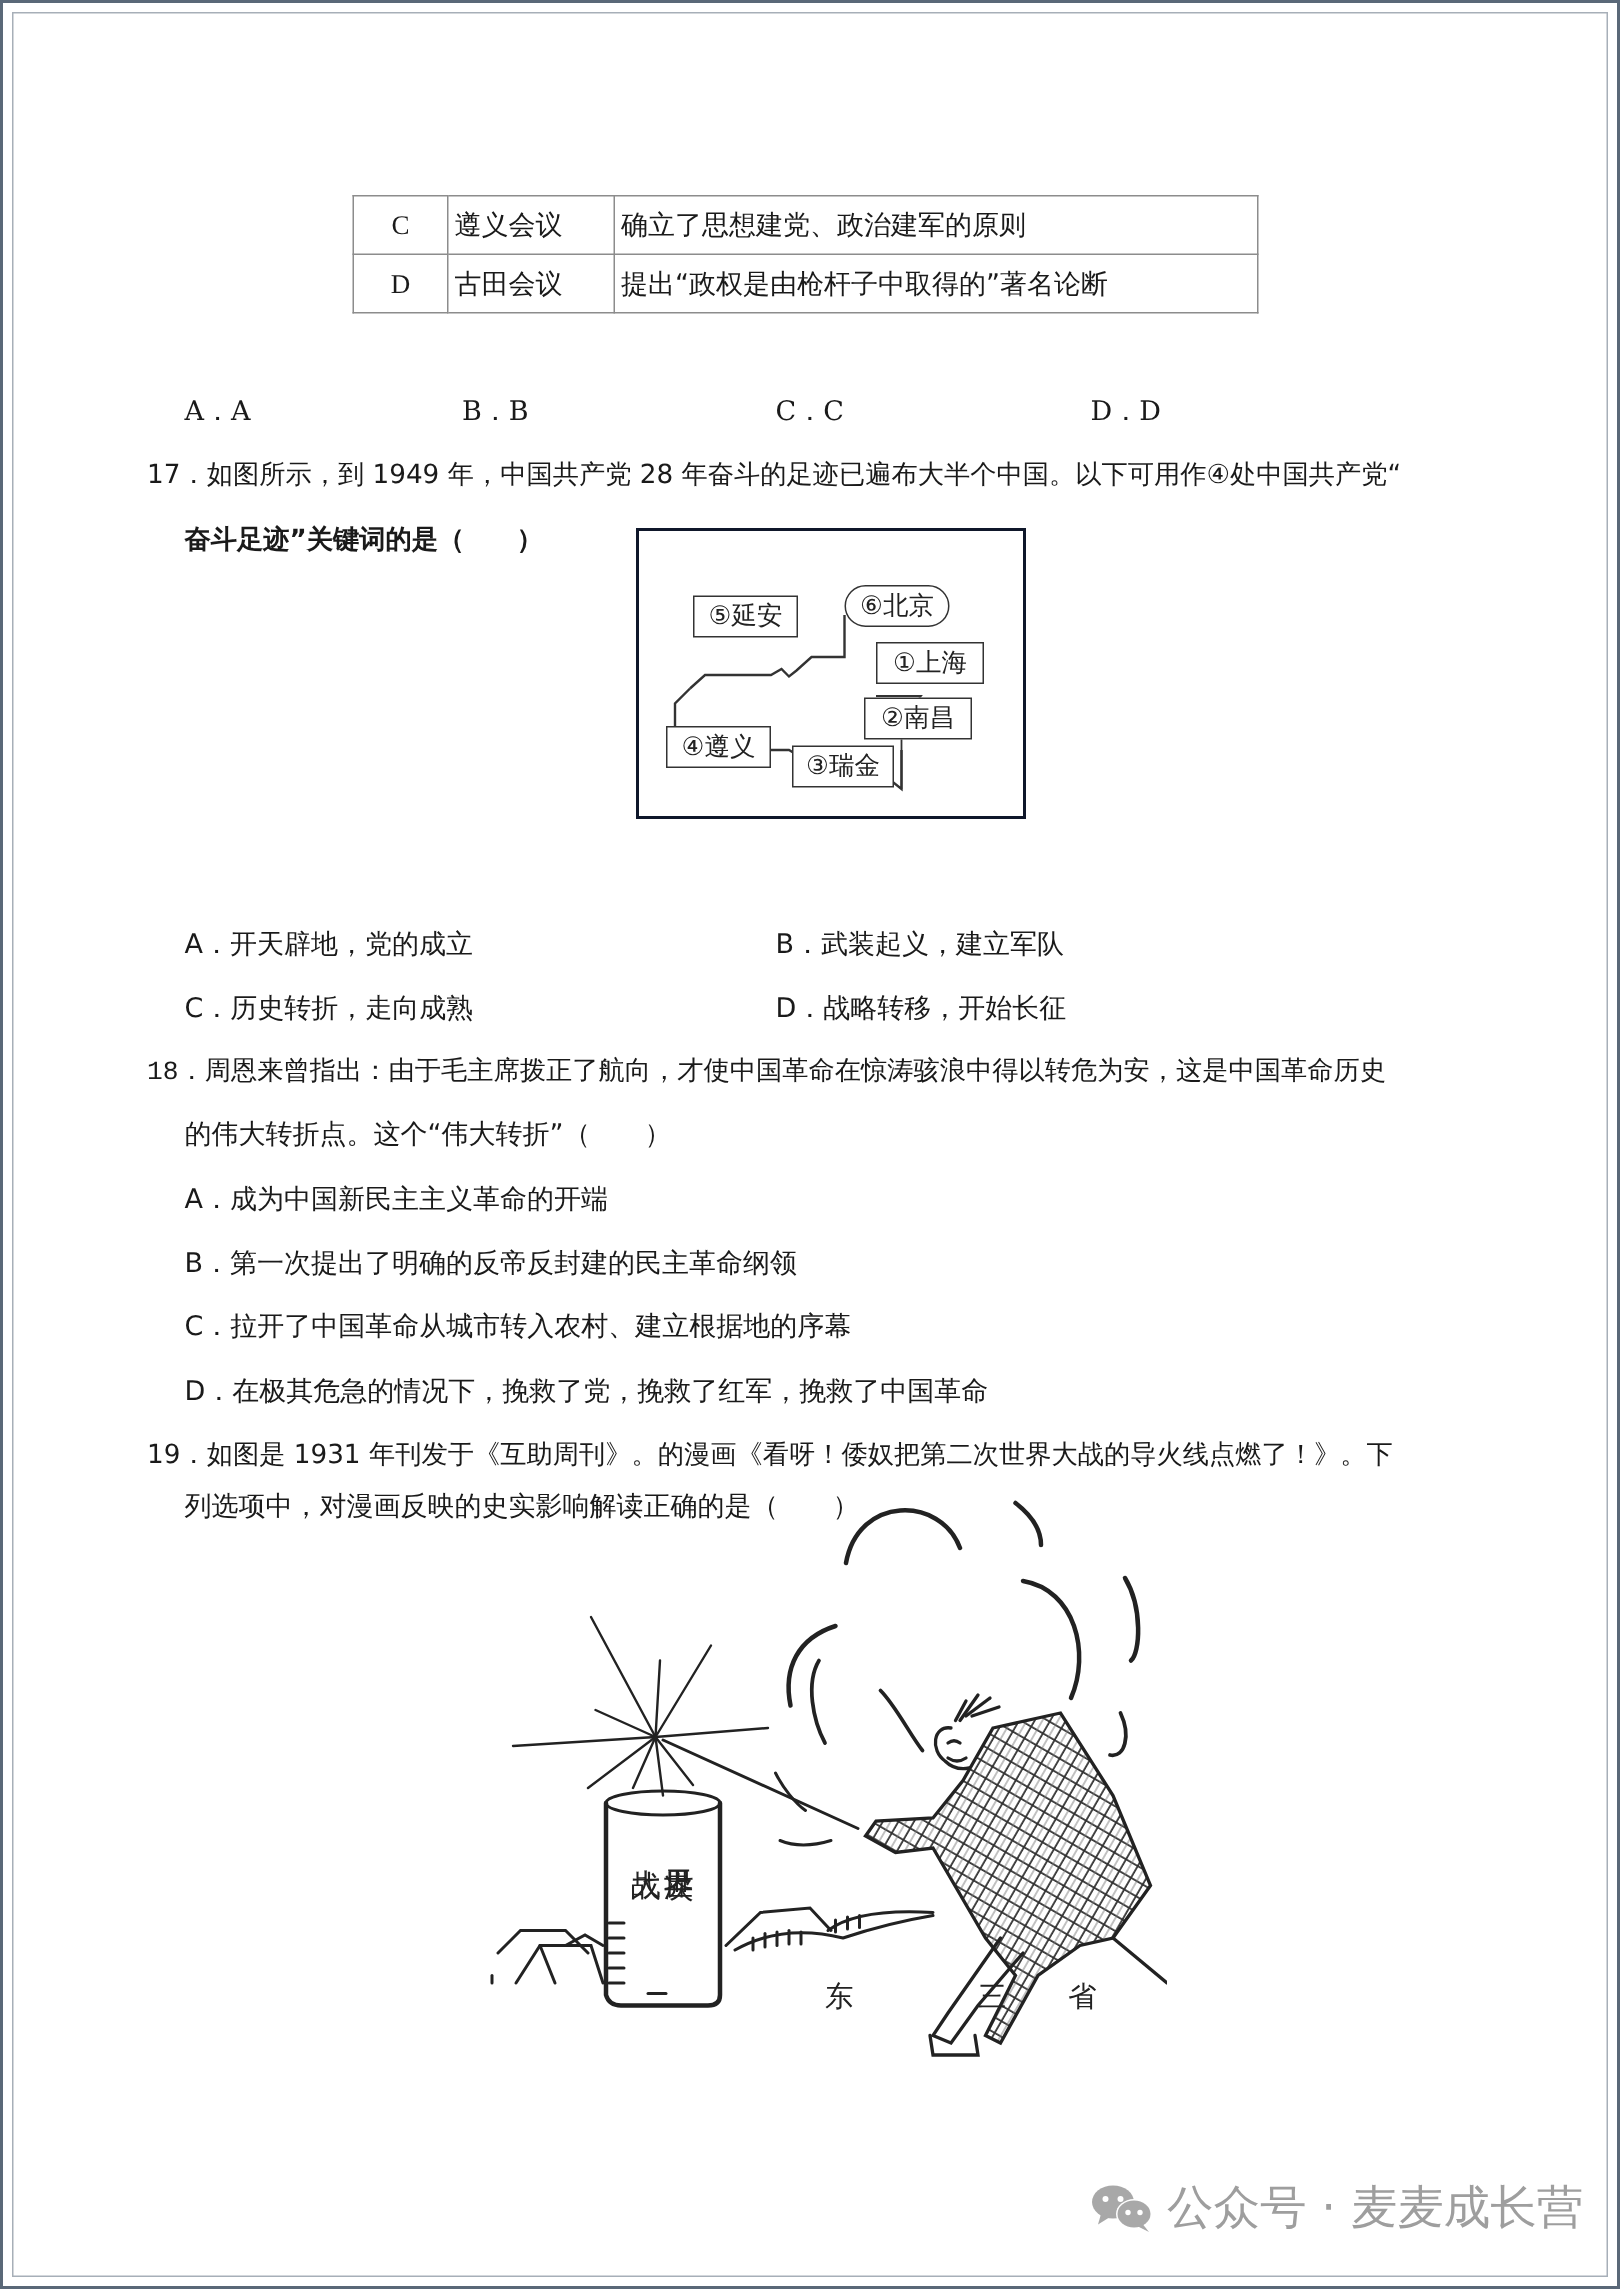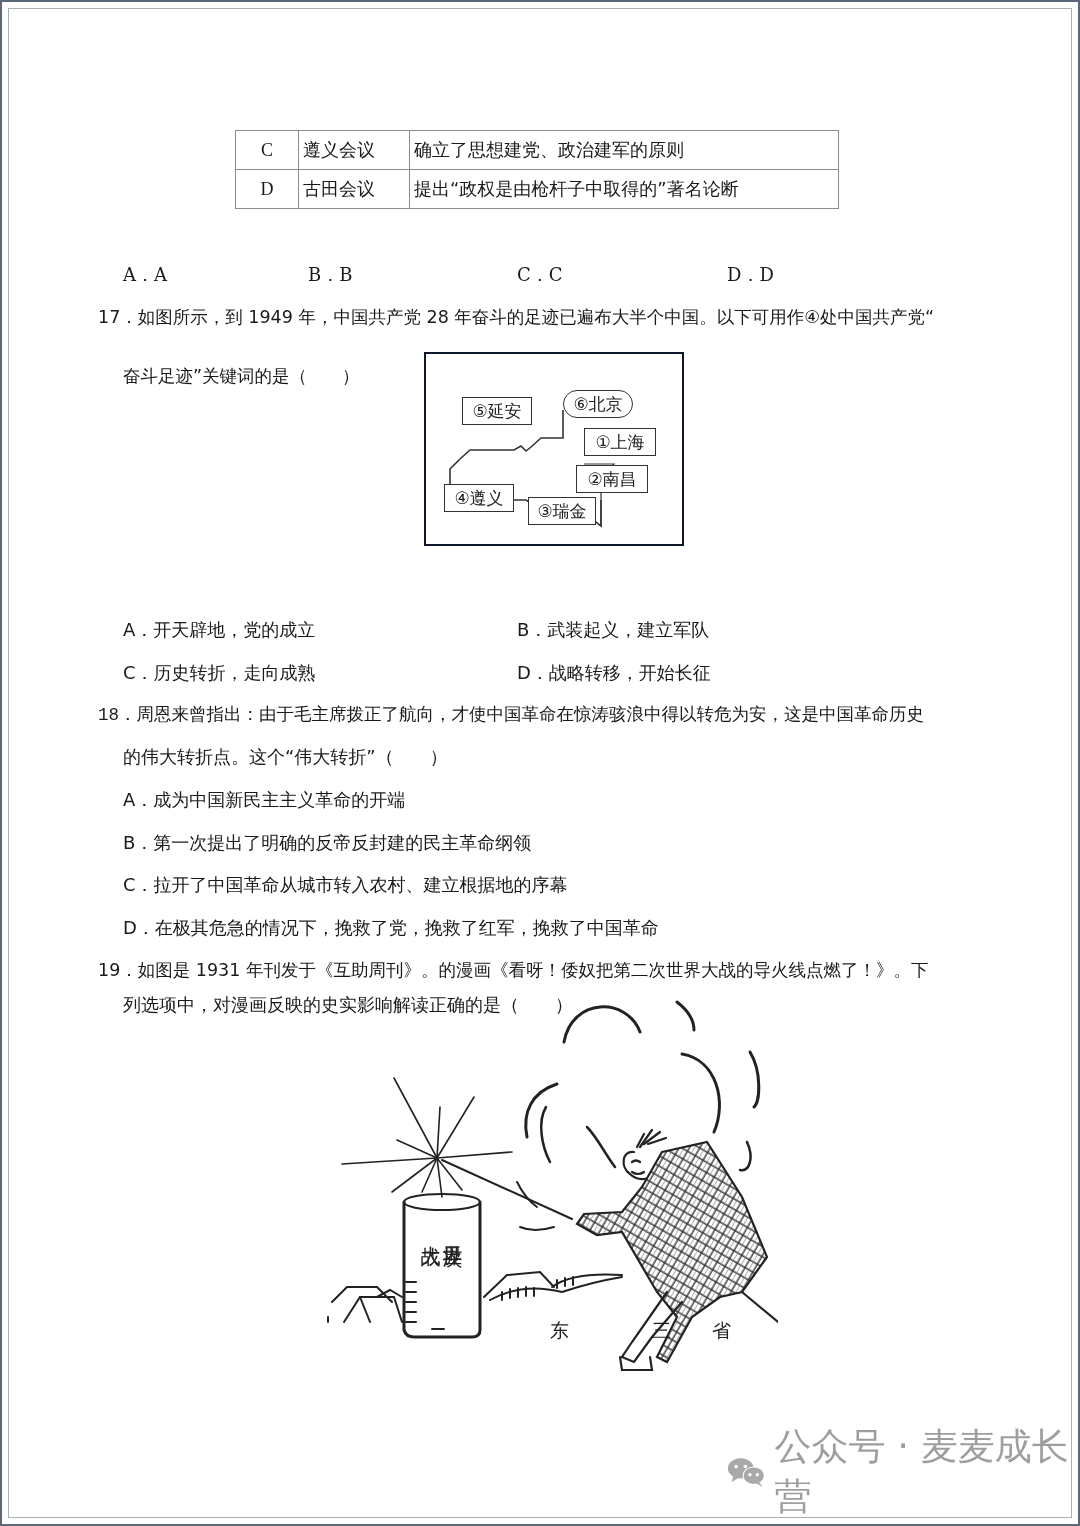--- a/index.html
+++ b/index.html
@@ -28,21 +28,21 @@
                font-family:"DejaVu Sans", sans-serif; font-size:17px; line-height:26px;
                text-align:center; color:#222; }
 
   
   .cartoon { position:absolute; left:322px; top:992px; width:456px; height:384px; }
   .cartoon-text { position:absolute; font-family:"DejaVu Serif", serif; font-size:19px; color:#222; }
   .vert { writing-mode:vertical-rl; letter-spacing:1px; line-height:22px; }
 
   
   .watermark { position:absolute; left:726px; top:1452px; height:40px; display:flex; align-items:center;
-               font-family:"DejaVu Sans", sans-serif; font-size:37px; color:#9e9e9e; }
+               font-family:"DejaVu Sans", sans-serif; font-size:31px; color:#9e9e9e; }
   .watermark .wm-icon { width:44px; height:36px; margin-right:8px; }
 </style>
 </head>
 <body>
 
 <div class="outer-border"></div>
 <div class="inner-border"></div>
 
 <table class="qtable">
   <tbody>
@@ -58,21 +58,21 @@
   </tr>
 </tbody>
   </table>
 
 <div class="abs txt" style="left:123px; top:220px;">A．A</div>
 <div class="abs txt" style="left:308px; top:220px;">B．B</div>
 <div class="abs txt" style="left:517px; top:220px;">C．C</div>
 <div class="abs txt" style="left:727px; top:220px;">D．D</div>
 
 <div class="abs txt cjk" style="left:98px; top:262px; font-size:17.5px;">17．如图所示，到 1949 年，中国共产党 28 年奋斗的足迹已遍布大半个中国。以下可用作④处中国共产党“</div>
-<div class="abs txt cjk" style="left:123px; top:321px; font-size:17.5px;">奋斗足迹”关键词的是（　　）</div>
+<div class="abs txt cjk" style="left:123px; top:305px; font-size:17.5px;font-weight:bold;">奋斗足迹”关键词的是（　　）</div>
 
 <div class="map-frame">
   <svg width="256" height="190" style="position:absolute; left:0; top:0;">
 
     <polyline points="34,105 24,115 24,131 30,136 30,146 100,146 110,152 150,152 175,172 175,146" fill="none" stroke="#333" stroke-width="1.6"></polyline>
     <polyline points="175,172 175,126 188,110 158,110" fill="none" stroke="#333" stroke-width="1.2"></polyline>
     <polyline points="34,105 44,96 88,96 95,92 100,97 105,93 115,84 137,84 137,56" fill="none" stroke="#333" stroke-width="1.6"></polyline>
   </svg>
   <div class="map-label" style="left:36px; top:43px; width:68px;">⑤延安</div>
   <div class="map-label" style="left:137px; top:36px; width:68px;border-radius:14px;">⑥北京</div>

